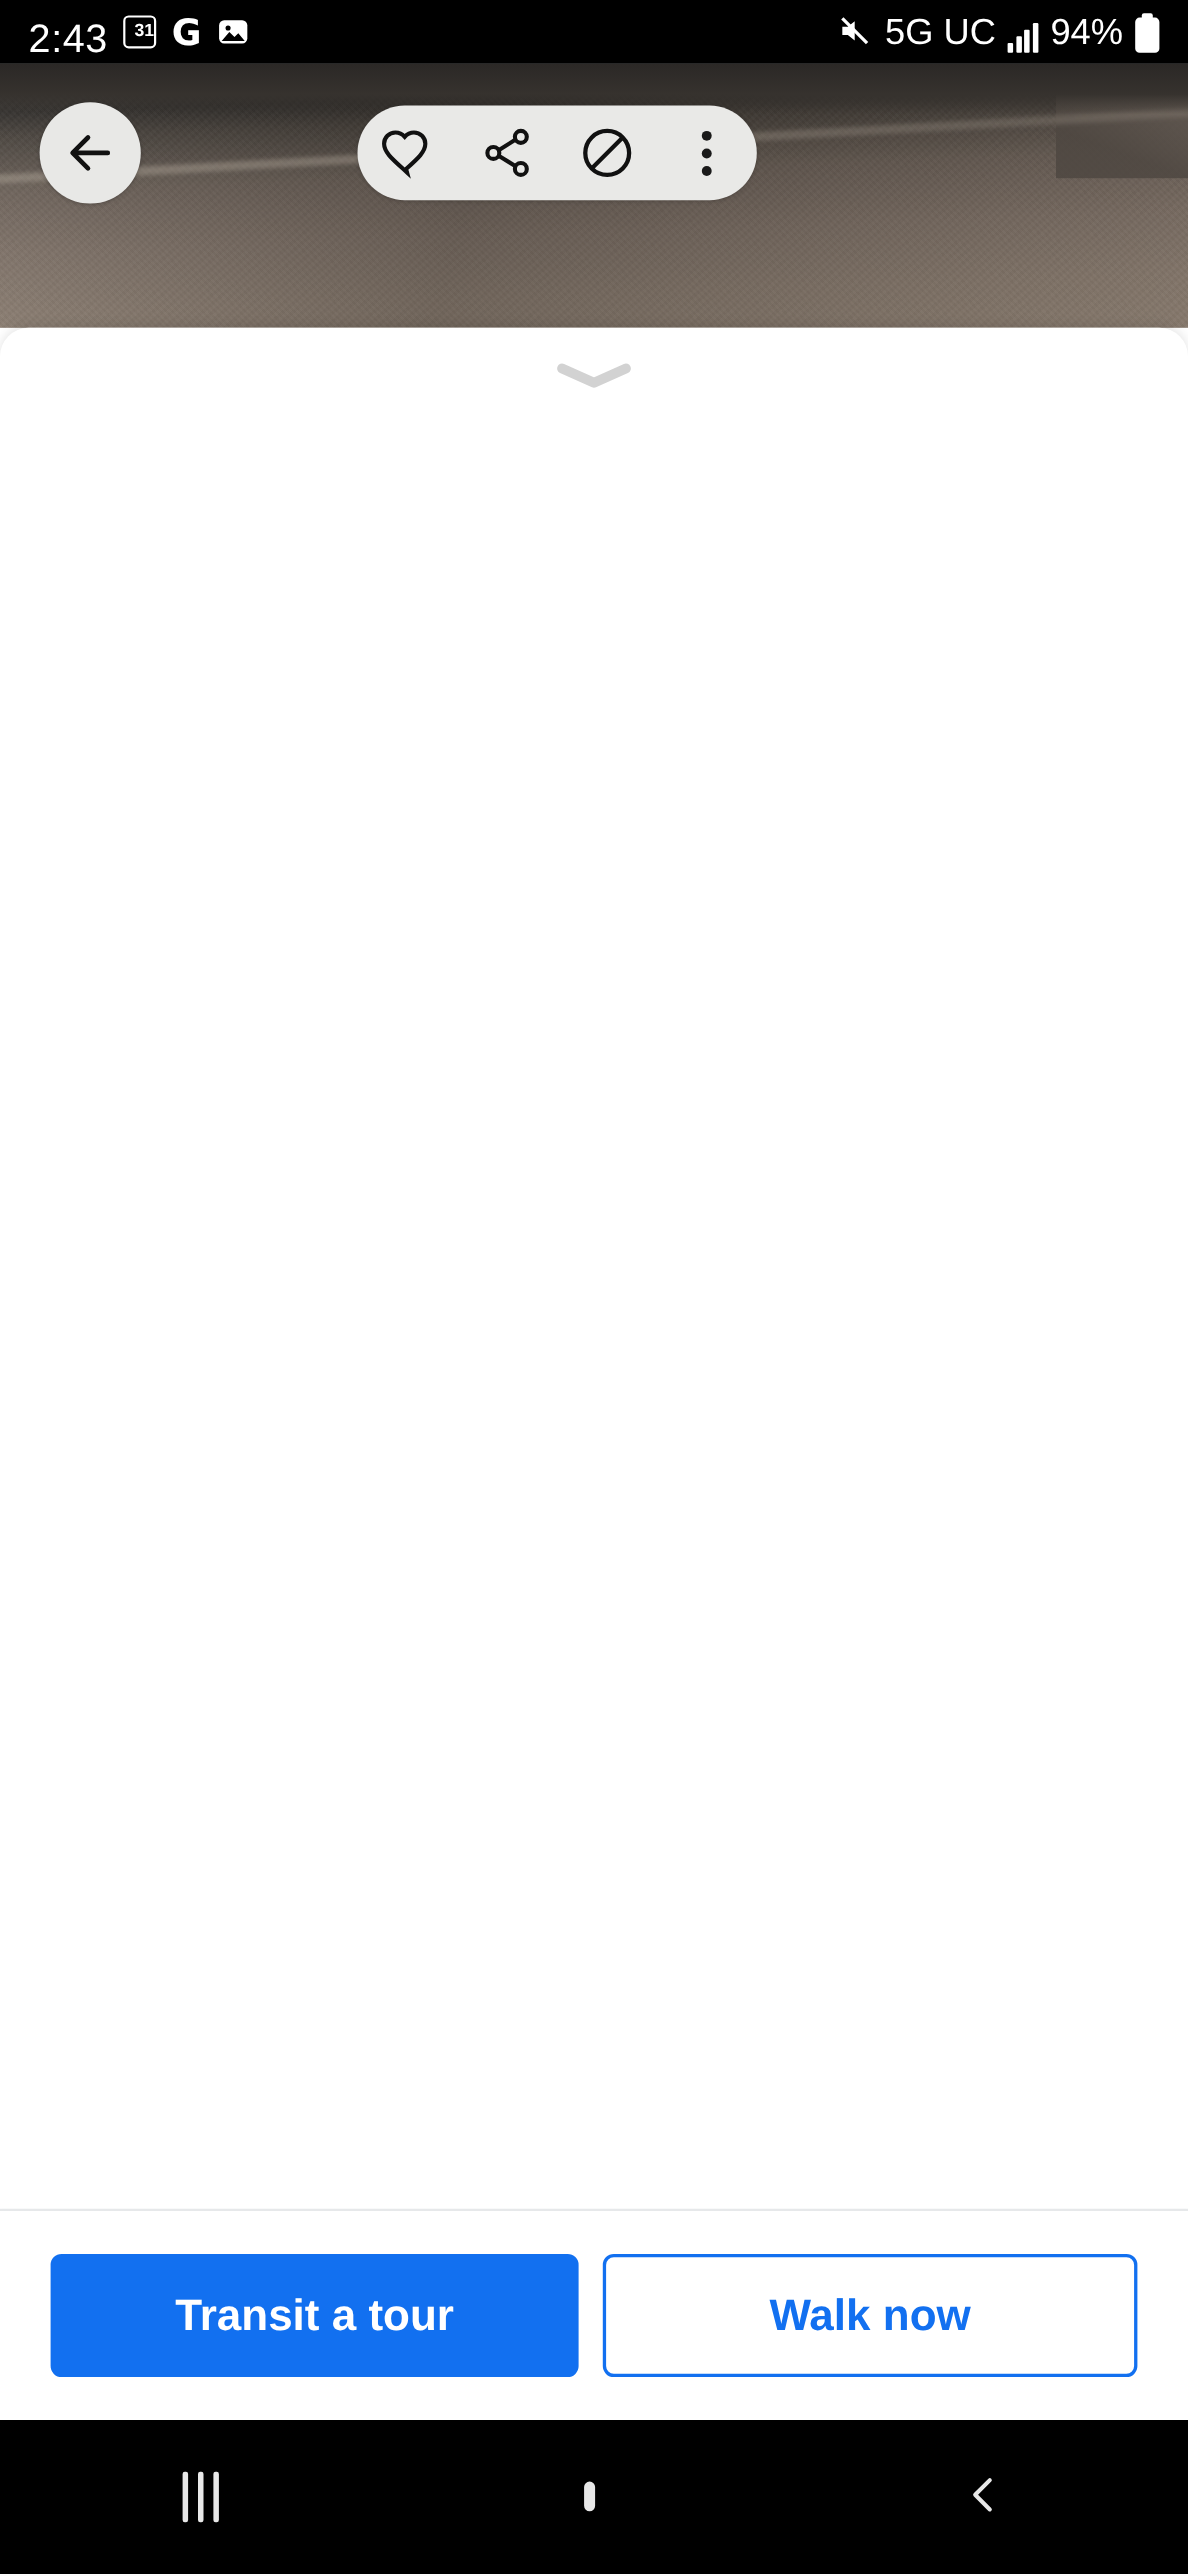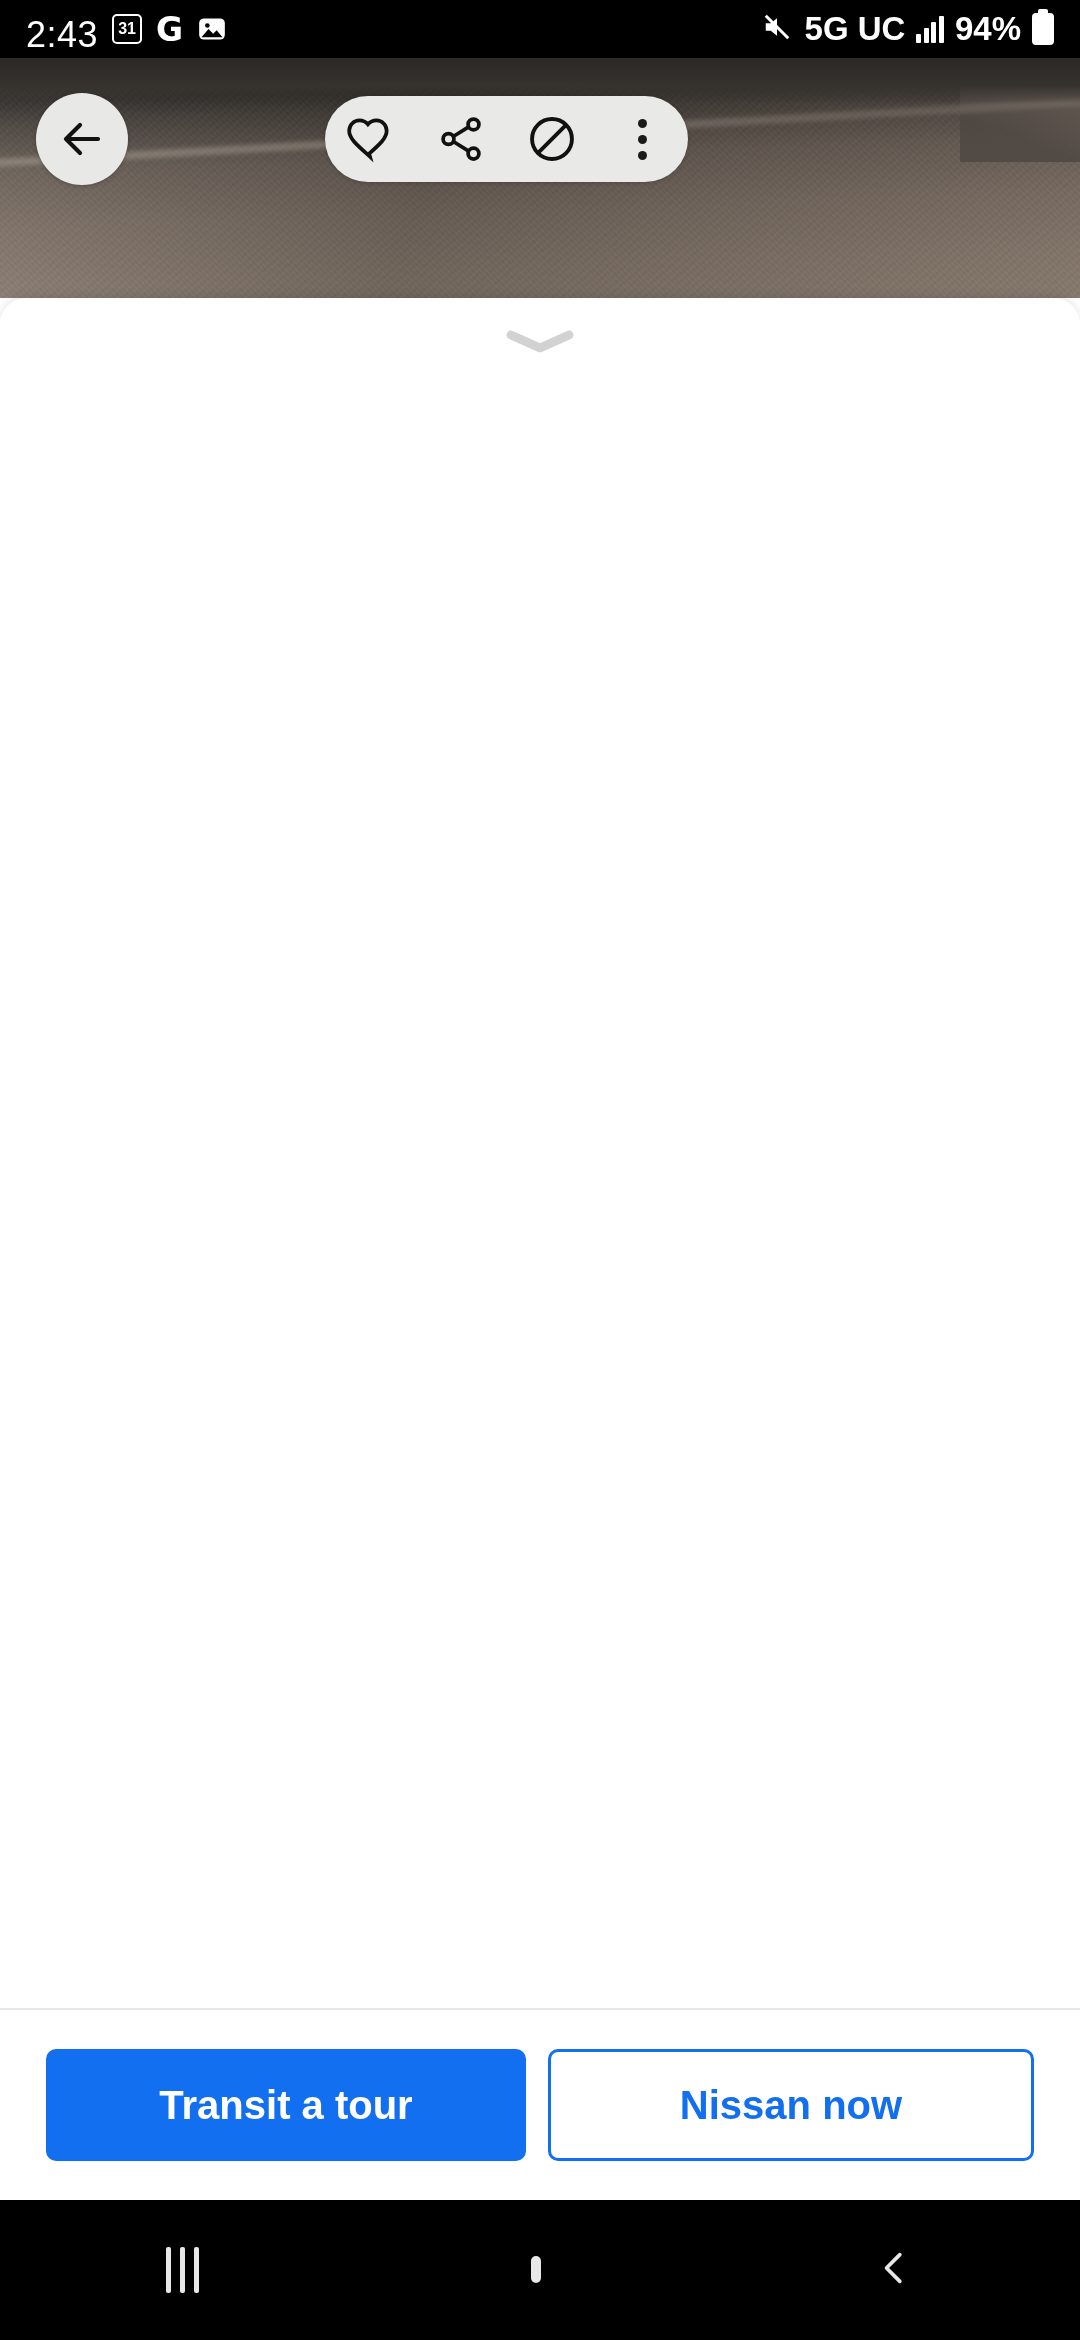--- a/index.html
+++ b/index.html
@@ -14,26 +14,26 @@
   
   .statusbar{
     position:absolute; top:0; left:0; width:1080px; height:58px;
     background:#000; color:#fff; display:flex; align-items:center;
     padding:0 26px; z-index:50;
   }
   .sb-left{display:flex; align-items:center; gap:14px;}
   .sb-time{font-size:36px; font-weight:400; letter-spacing:.5px;margin-top:12px;}
   .cal-icon{
     width:30px;height:30px;border:2.5px solid #fff;border-radius:5px;
-    display:flex;align-items:center;justify-content:center;
+    display:flex;align-items:center;justify-content:flex-end;
     font-size:16px;font-weight:700;line-height:1;
   }
   .g-icon{font-size:33px;font-weight:700;font-family:"DejaVu Sans",sans-serif;line-height:1;}
   .photo-icon{width:30px;height:28px;position:relative;}
-  .sb-right{margin-left:auto;display:flex;align-items:center;gap:11px;font-weight:bold;}
+  .sb-right{margin-left:auto;display:flex;align-items:flex-end;gap:11px;}
   .sb-5g{font-size:33px;letter-spacing:0px;}
   .sb-pct{font-size:33px;}
   .bars{display:flex;align-items:flex-end;gap:2.5px;height:28px;}
   .bars i{width:5px;background:#fff;display:block;border-radius:1px;}
   .battery{
     width:22px;height:32px;border:3px solid #fff;border-radius:4px;position:relative;
     background:#fff;
   }
   .battery::after{
     content:"";position:absolute;top:-7px;left:50%;transform:translateX(-50%);
@@ -438,21 +438,21 @@
       <ellipse cx="12" cy="24.6" rx="10.5" ry="4" fill="none" stroke="#2c3038" stroke-width="1.8"></ellipse>
     </svg>
     <span class="lbl">Street View</span>
   </div>
 </div>
 
 <div class="disclaimer">Neighborhood stats provided by third party data sources.</div>
 
 <div class="bottom-bar">
   <div class="btn btn-primary">Transit a tour</div>
-  <div class="btn btn-outline">Nissan now</div>
+  <div class="btn btn-outline">Walk now</div>
 </div>
 
 <div class="navbar">
   <div>
     <span class="nav-recent">
         <i></i>
         <i></i>
         <i></i>
       </span>
   </div>

